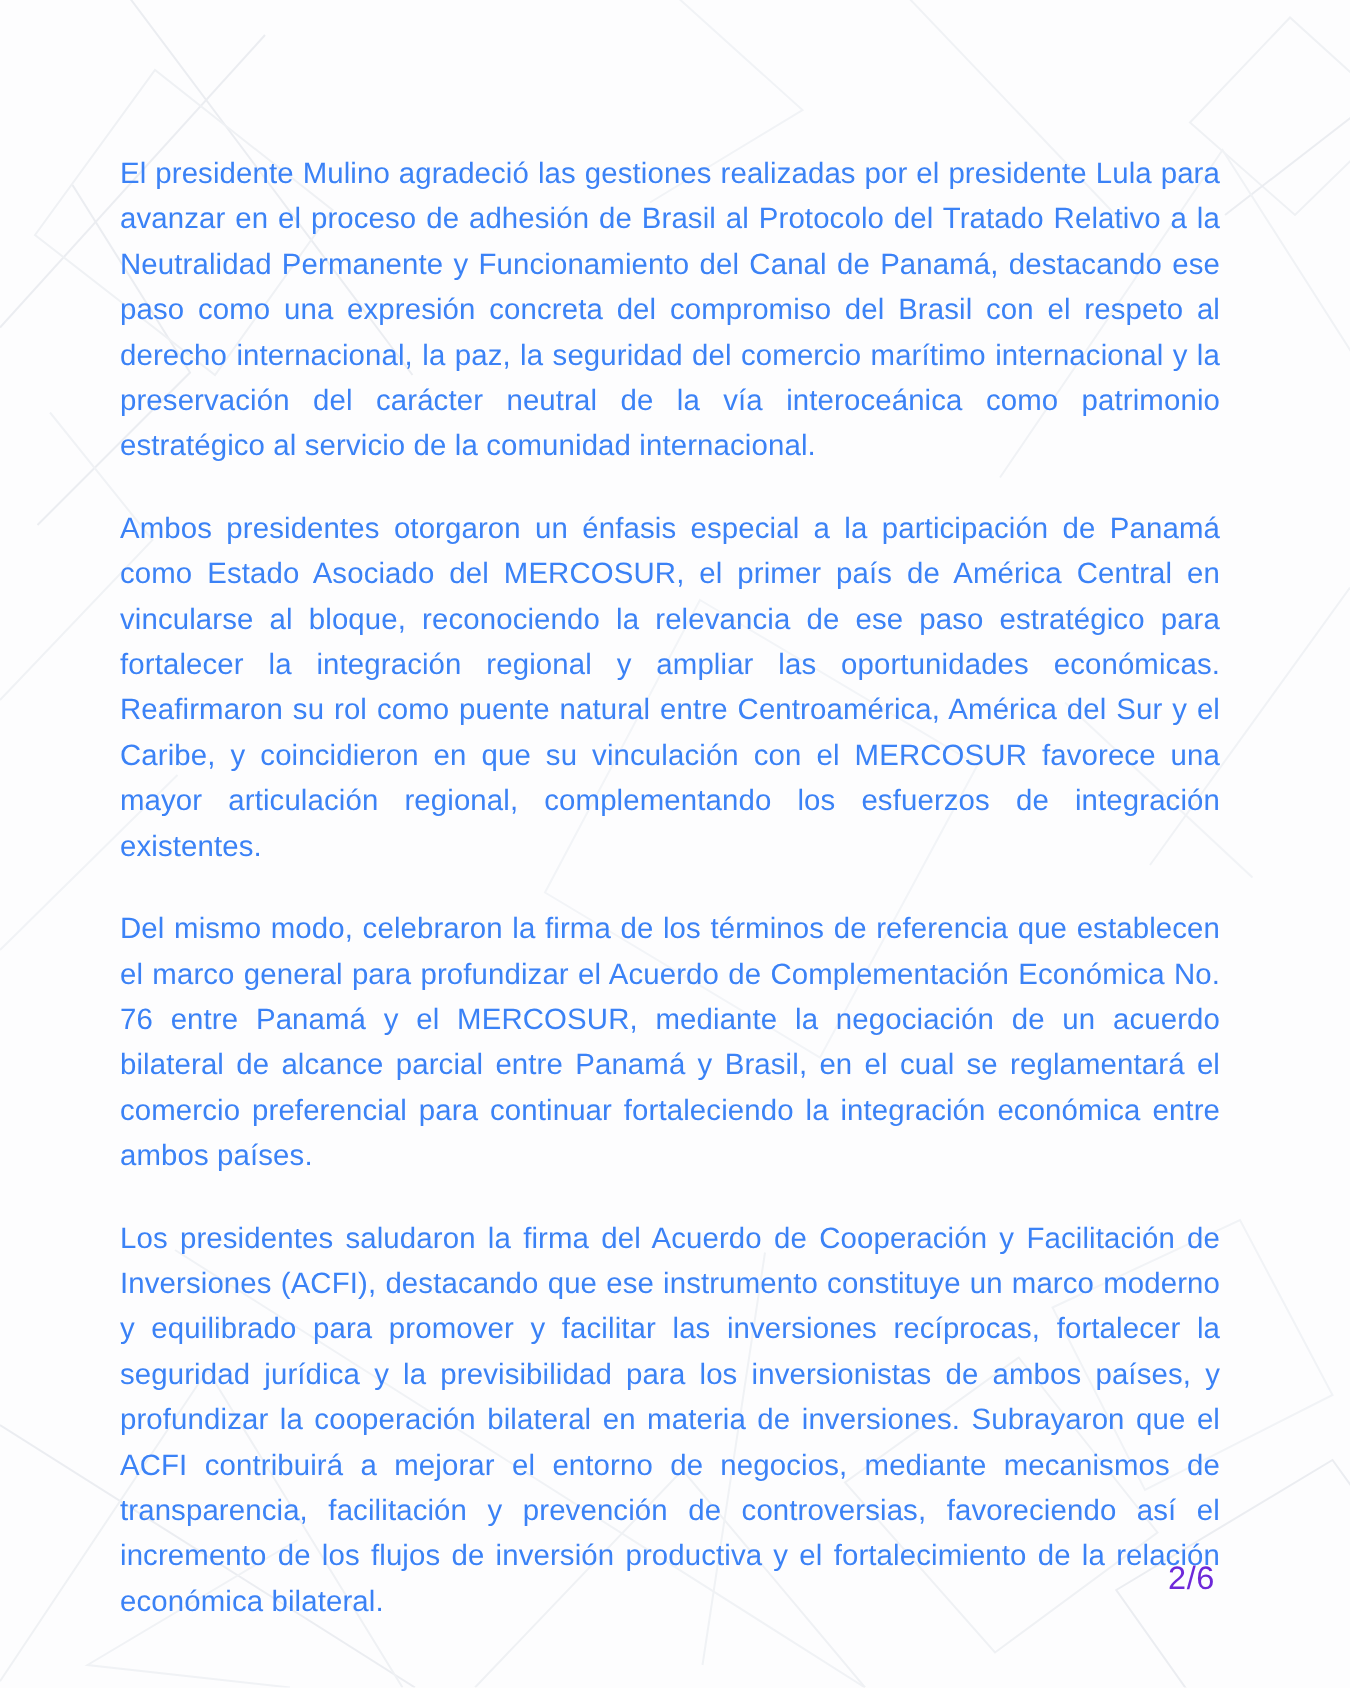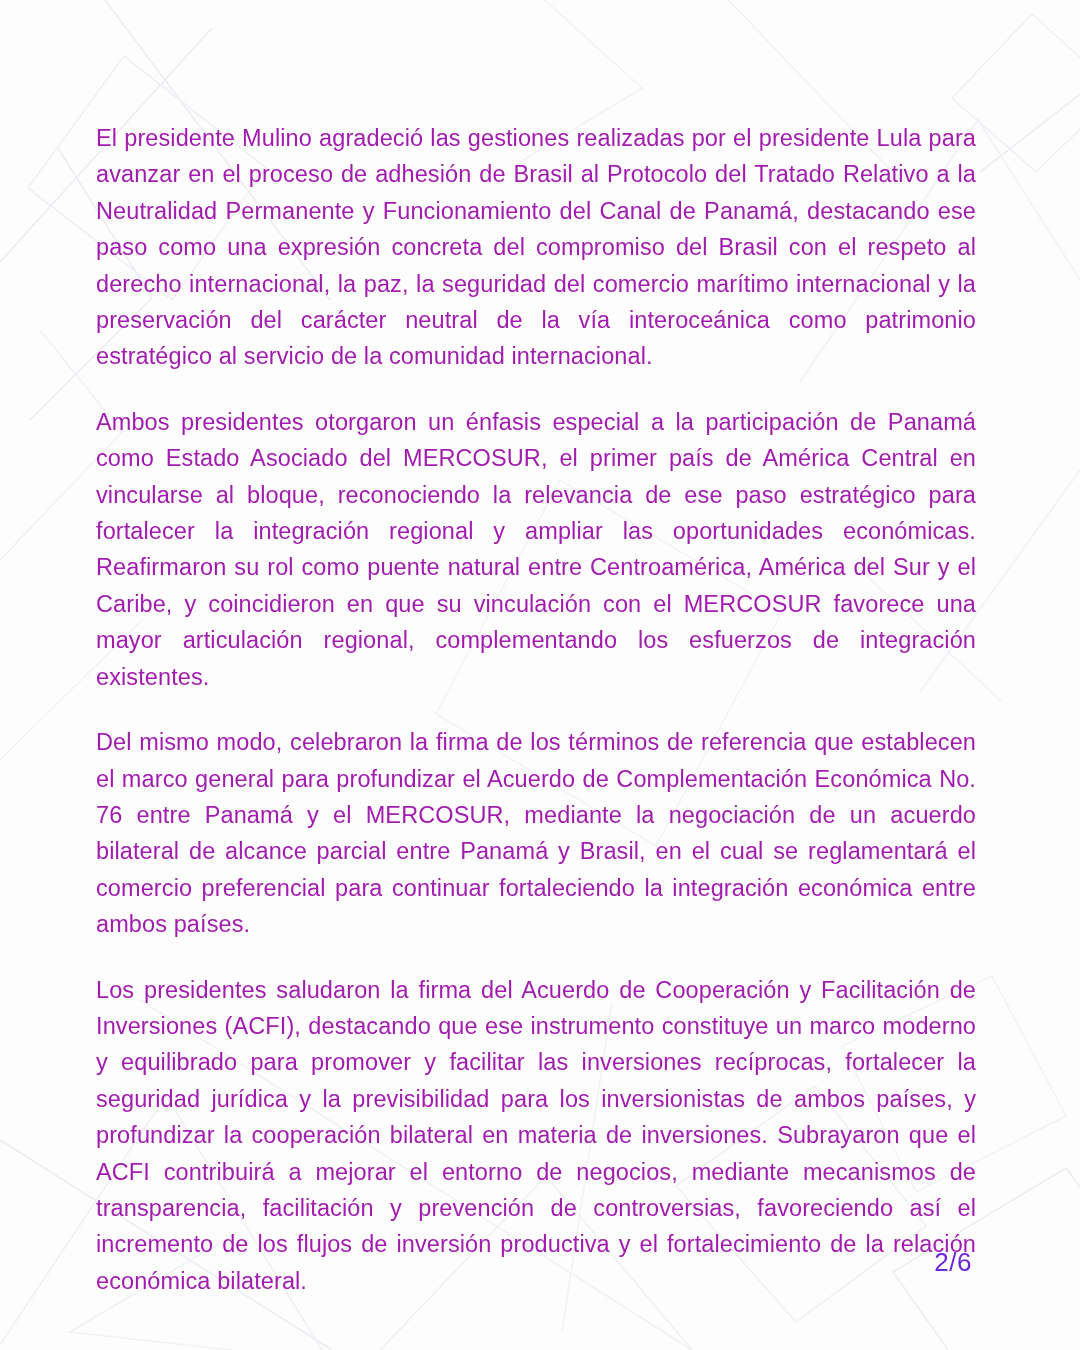--- a/index.html
+++ b/index.html
@@ -24,21 +24,21 @@
   .content {
     position: absolute;
     left: 96px;
     top: 120px;
     width: 880px;
   }
   .para {
     margin: 0 0 29px 0;
     font-size: 23.5px;
     line-height: 36.4px;
-    color: #a21caf;
+    color: #3b82f6;
     text-align: justify;
     letter-spacing: 0.1px;
   }
   .page-number {
     position: absolute;
     top: 1247px;
     right: 108px;
     font-size: 26px;
     color: #6d28d9;
     letter-spacing: 0.5px;

